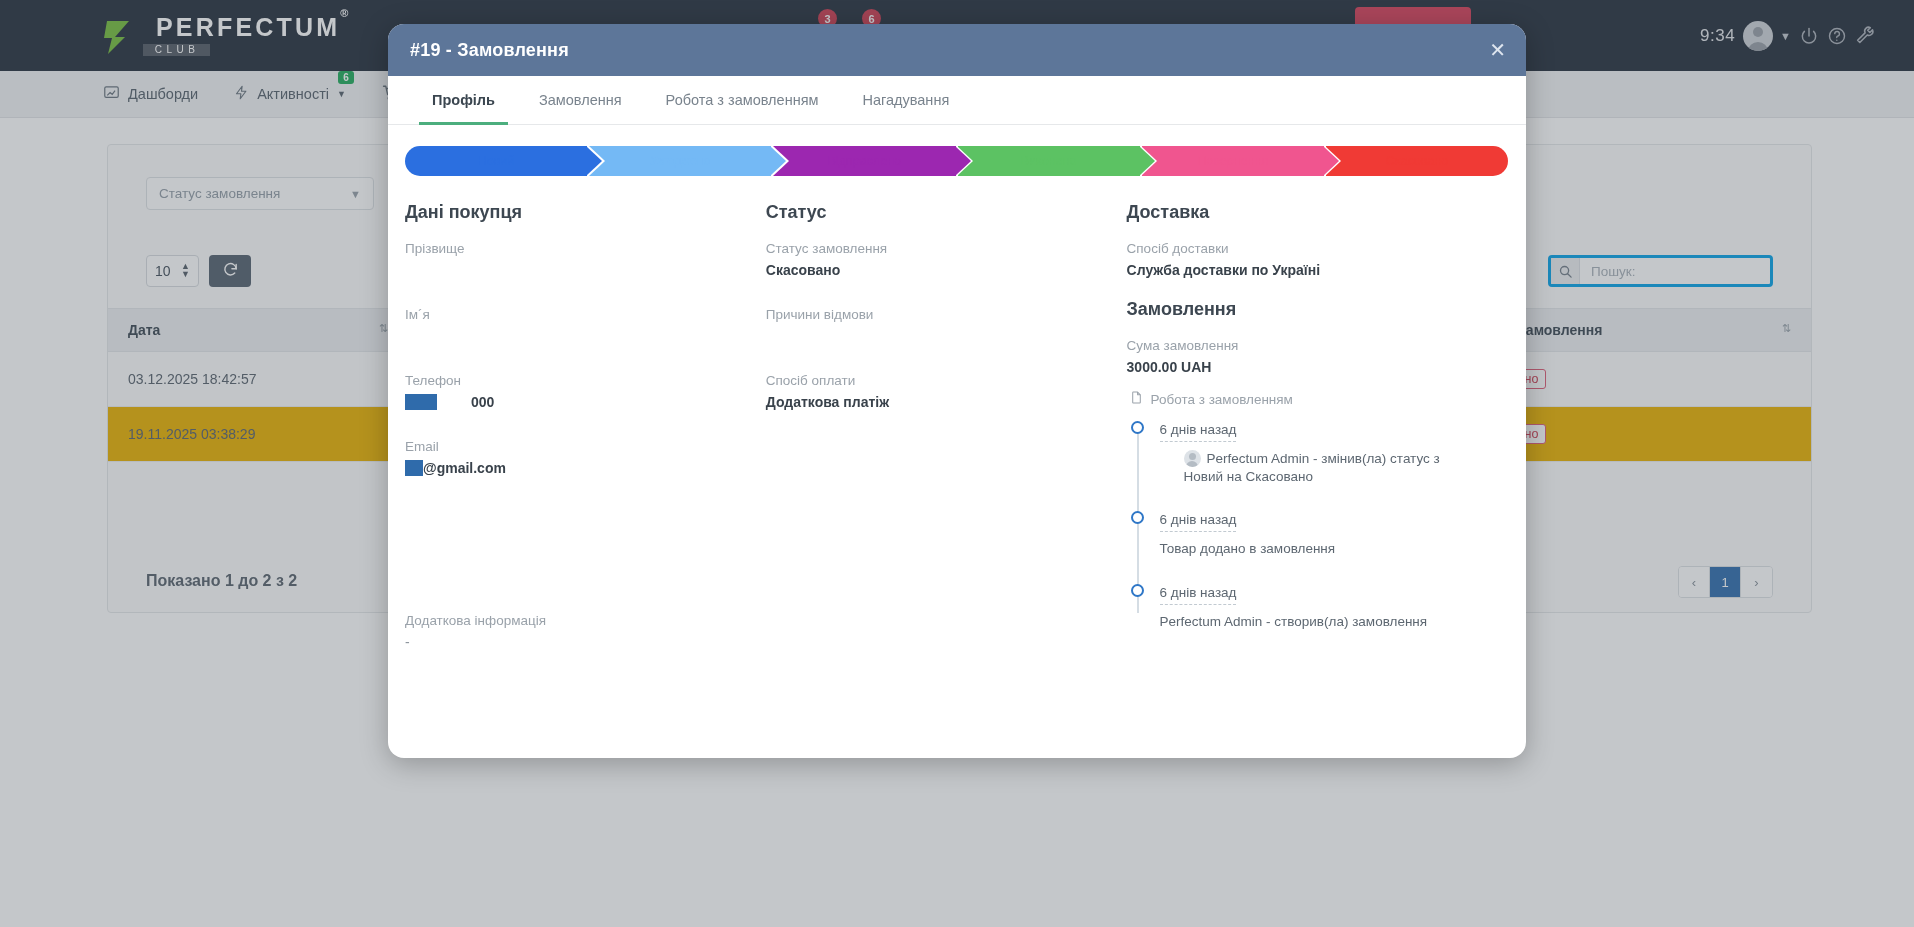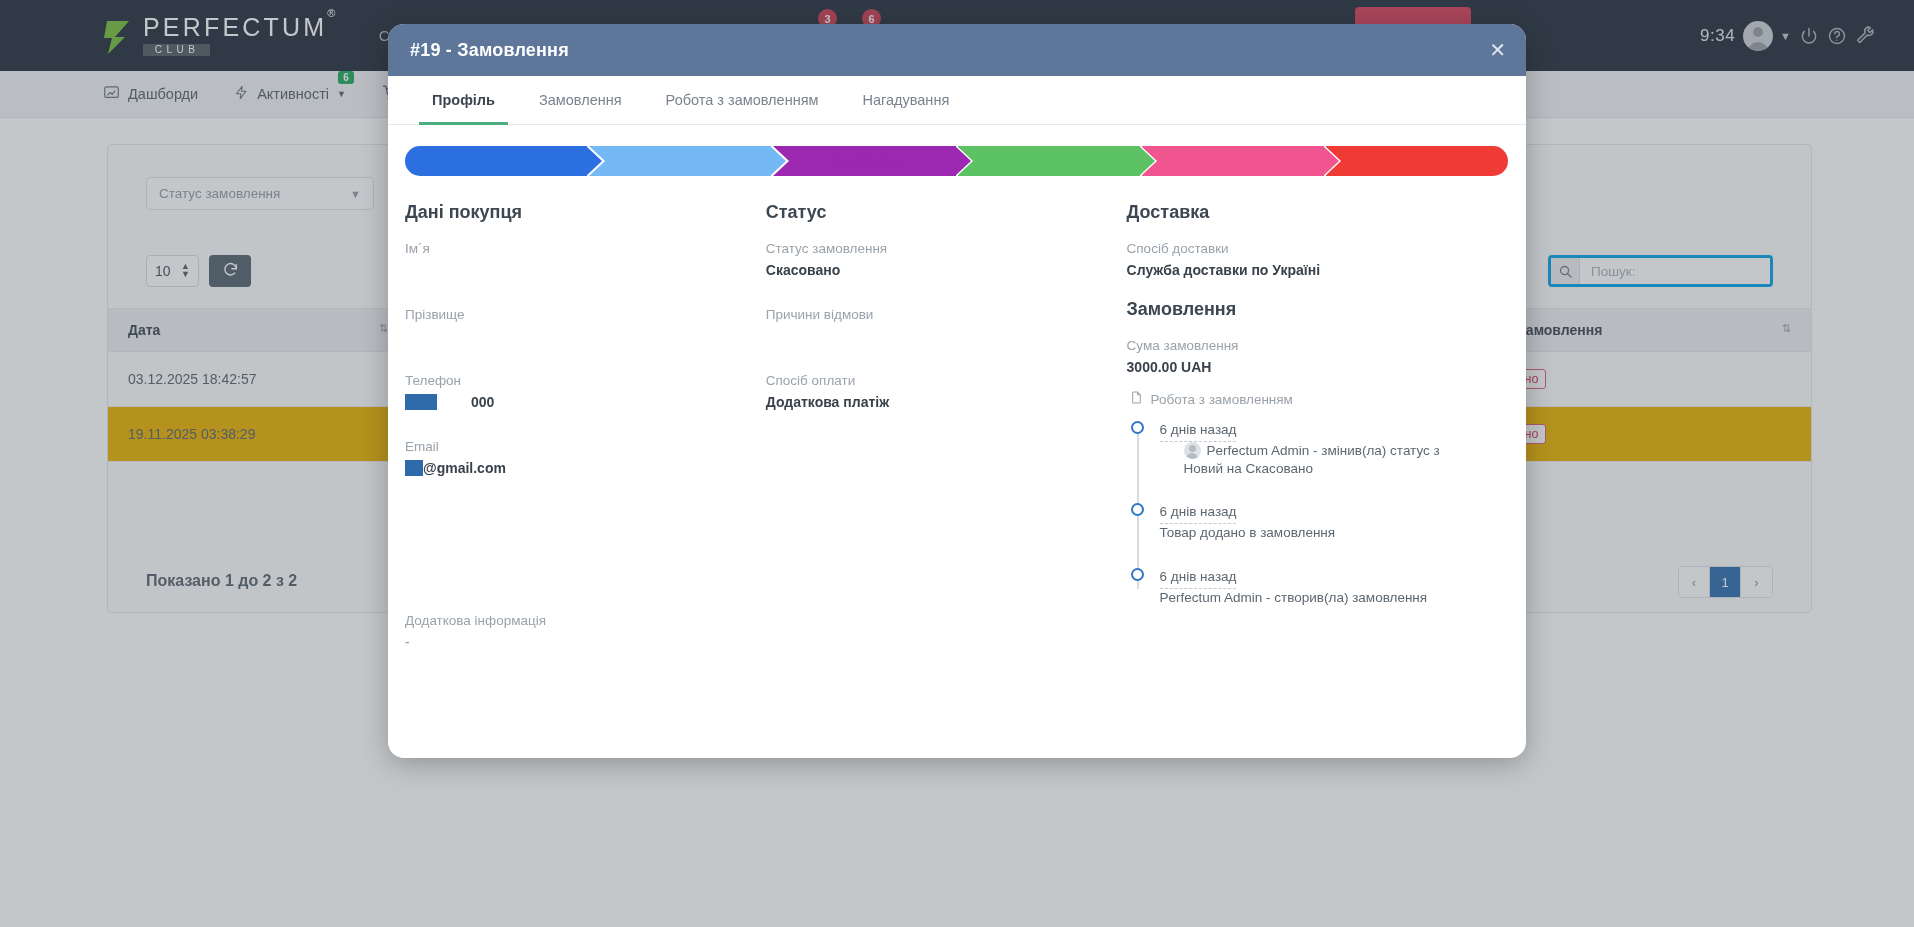--- a/index.html
+++ b/index.html
@@ -17,22 +17,22 @@
 
   .topbar {
     position: absolute; top: 0; left: 0; right: 0; height: 71px;
     background: #2c3542;
     display: flex; align-items: center;
   }
   .logo-wrap { display: flex; align-items: center; margin-left: 103px; }
   .logo-mark { width: 30px; height: 38px; position: relative; margin-right: 10px; }
   .logo-text { display: flex; flex-direction: column; line-height: 1; }
   .logo-name {
-    font-size: 25px; font-weight: normal; letter-spacing: 3.2px;
-    color: #ffffff; position: relative;
+    font-size: 25px; font-weight: bold; letter-spacing: 3.2px;
+    color: #ffffff; position: relative; margin-left: 13px;
   }
   .logo-reg { font-size: 11px; vertical-align: super; position: relative; top: -10px; }
   .logo-sub {
     font-size: 10px; letter-spacing: 4.5px; color: #ffffff;
     background: #59606b; display: inline-block; padding: 1px 4px 1px 5px;
     margin-top: 4px; width: 67px; text-align: center;
   }
   .topbar-link {
     color: #b9bec6; font-size: 15px; margin-left: 40px; white-space: nowrap;
   }
@@ -217,21 +217,21 @@
   }
   .tl-item { position: relative; margin-bottom: 24px; }
   .tl-dot {
     position: absolute; left: -29px; top: 1px; width: 13px; height: 13px;
     border-radius: 50%; border: 2.5px solid #2f77c7; background: #fff; z-index: 2;
   }
   .tl-time {
     font-size: 13.5px; color: #5d6771; display: inline-block;
     border-bottom: 1px dashed #c2cad1; padding-bottom: 4px;
   }
-  .tl-text { font-size: 13.5px; color: #5d6771; margin-top: 0; line-height: 1.35; }
+  .tl-text { font-size: 13.5px; color: #5d6771; margin-top: 8px; line-height: 1.35; }
   .tl-text.indent { margin-left: 24px; }
   .tl-avatar {
     display: inline-block; width: 17px; height: 17px; border-radius: 50%;
     background: #dde2e7; vertical-align: -4px; margin-right: 6px; position: relative; overflow: hidden;
   }
   .tl-avatar:before {
     content: ""; position: absolute; left: 5px; top: 2.5px; width: 7px; height: 7px;
     border-radius: 50%; background: #b4bcc4;
   }
   .tl-avatar:after {
@@ -445,26 +445,26 @@
         <span>Скасовано</span>
       </div>
   </div>
 
   <div class="modal-body">
 
     <div class="col">
       <div class="sec-title">Дані покупця</div>
 
       <div class="fld">
+        <div class="fld-label">Прізвище</div>
+        <div class="fld-value"></div>
+      </div>
+
+      <div class="fld">
         <div class="fld-label">Ім´я</div>
-        <div class="fld-value"></div>
-      </div>
-
-      <div class="fld">
-        <div class="fld-label">Прізвище</div>
         <div class="fld-value"></div>
       </div>
 
       <div class="fld">
         <div class="fld-label">Телефон</div>
         <div class="fld-value">
           <span class="redact" style="width:32px;"></span>
           <span style="display:inline-block;width:30px;"></span><span>000</span>
         </div>
       </div>

